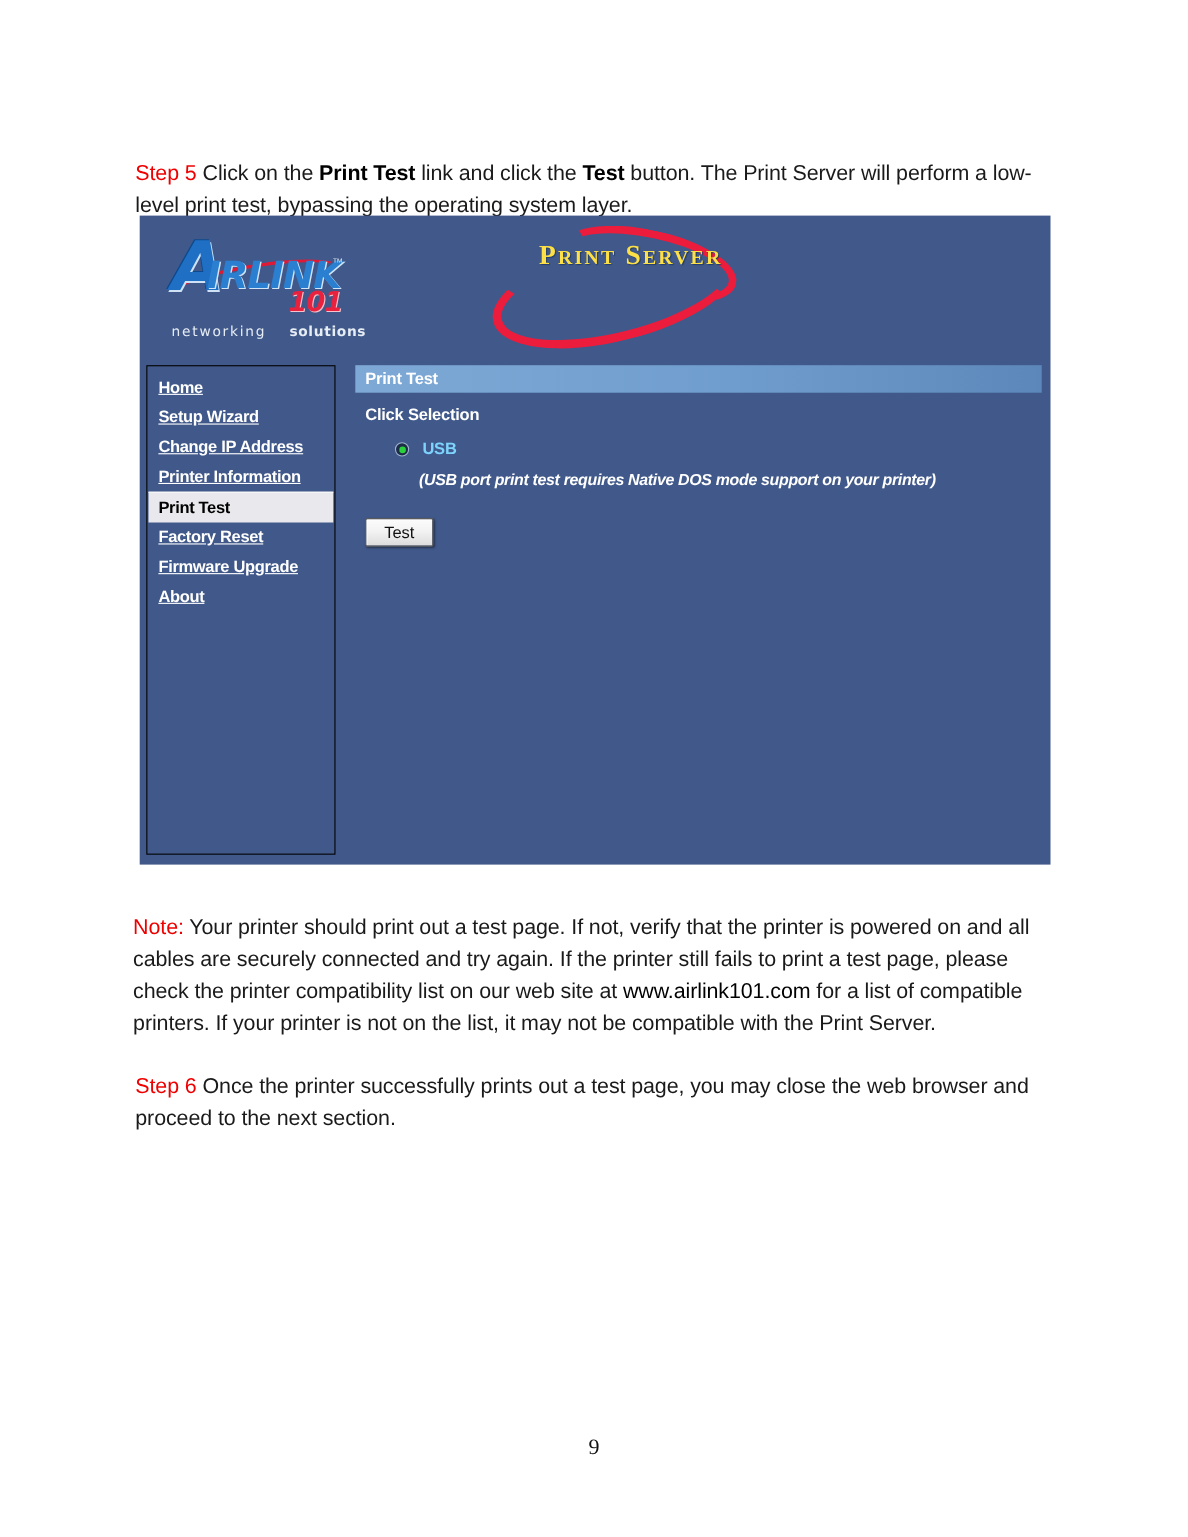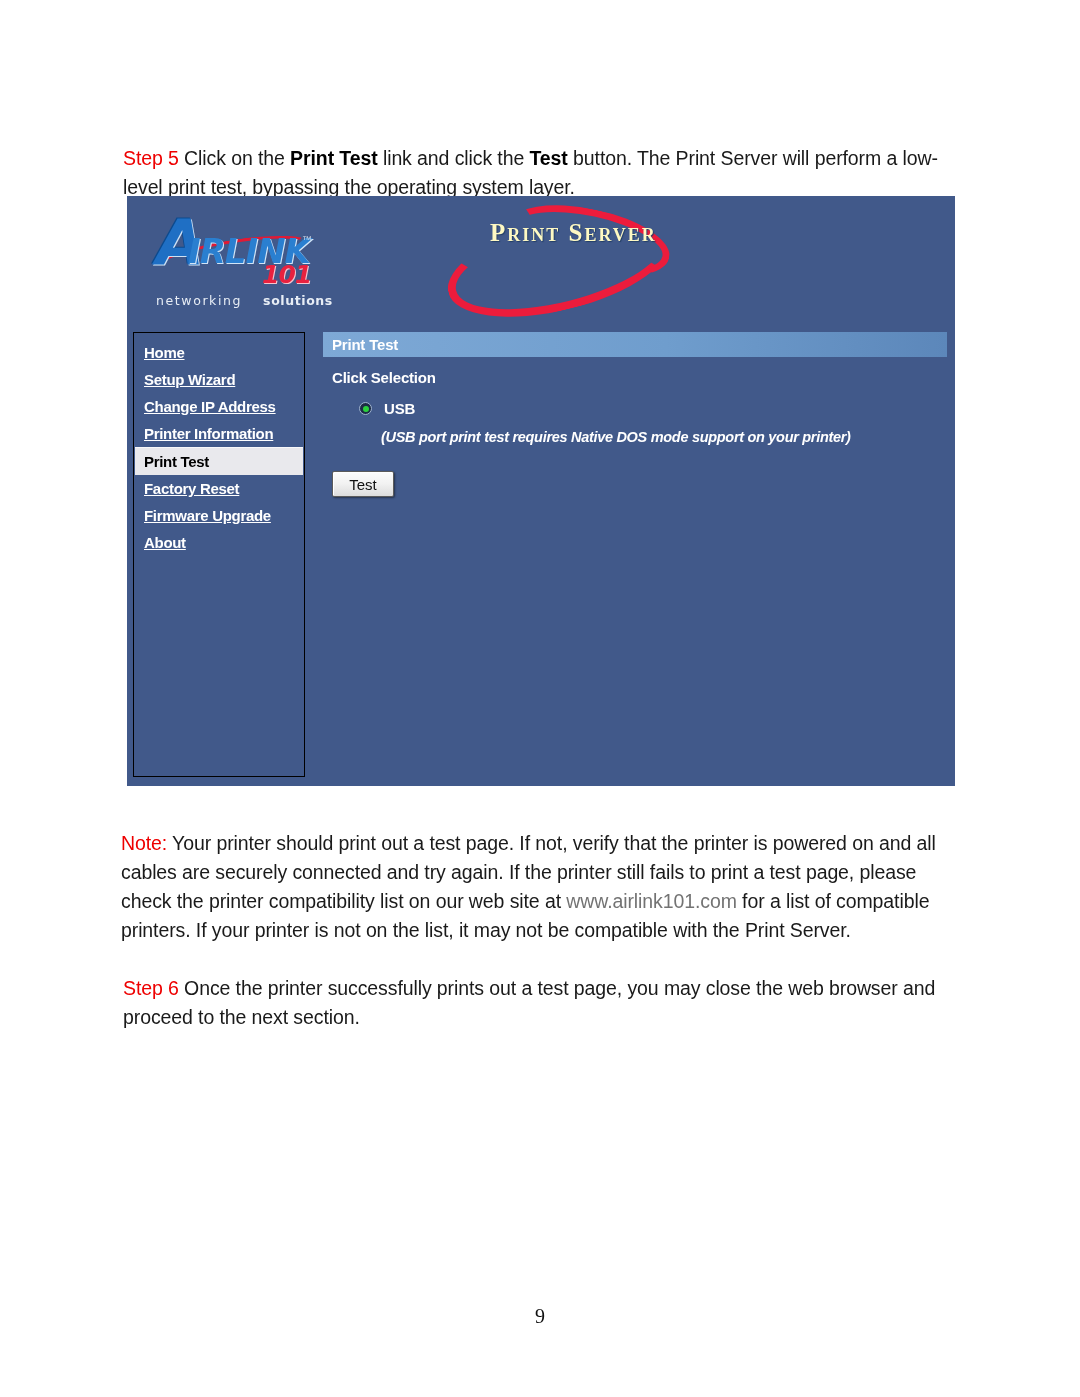--- a/index.html
+++ b/index.html
@@ -28,21 +28,21 @@
   .step-label {
     color: #ee0000;
     font-weight: normal;
     margin-top: 19px;
   }
   .bold {
     font-weight: bold;
     color: #000;
   }
   .weblink {
-    color: #737373;
+    color: #000000;
     margin-top: 12px;
   }
 
   #step5-para { left: 123px; top: 124px; width: 845px; }
   #note-para  { left: 121px; top: 809px; width: 850px; }
   #step6-para { left: 123px; top: 954px; width: 845px; }
 
   
   #page-number {
     position: absolute;
@@ -157,21 +157,21 @@
     height: 106px;
   }
   #psmark-text {
     position: absolute;
     left: 45px;
     top: 15px;
     font-family: "Liberation Serif", serif;
     font-size: 25px;
     font-variant: small-caps;
     font-weight: bold;
-    color: #fef9c3;
+    color: #fde047;
     letter-spacing: 2px;
     text-shadow: 1px 1px 1px #223d66;
     white-space: nowrap;
   }
   #psmark-swoosh {
     position: absolute;
     left: 0px;
     top: 16px;
     width: 213px;
     height: 74px;
@@ -272,21 +272,21 @@
   #usb-radio .dot {
     width: 6px;
     height: 6px;
     border-radius: 50%;
     background: #2ad13d;
   }
   #usb-label {
     margin-left: 12px;
     font-size: 15px;
     font-weight: bold;
-    color: #ffffff;
+    color: #7dd3fc;
     letter-spacing: -0.2px;
   }
   #usb-hint {
     margin: 12px 0 0 58px;
     font-size: 14.5px;
     font-weight: bold;
     color: #ffffff;
     letter-spacing: -0.3px;
     white-space: nowrap;
     font-style: italic;

